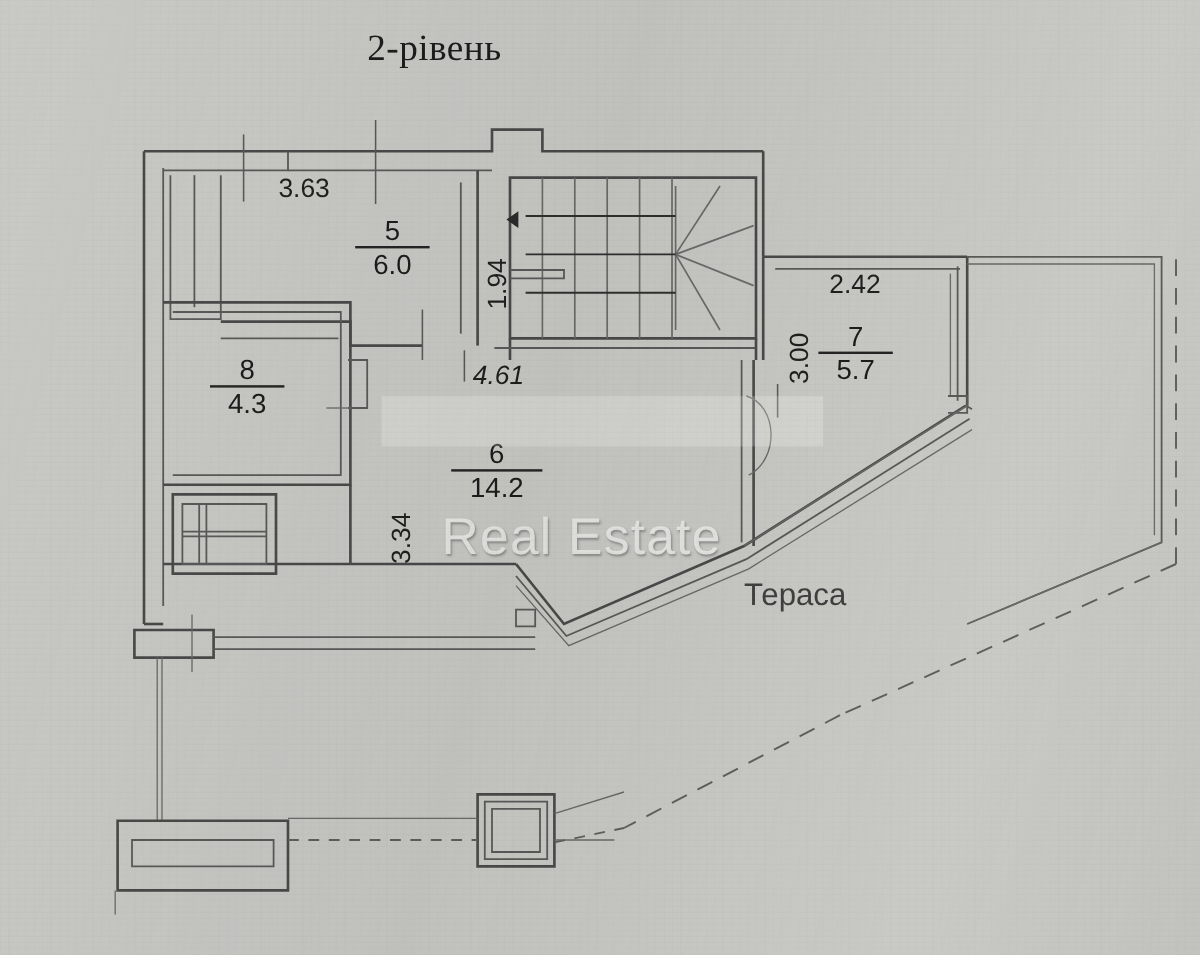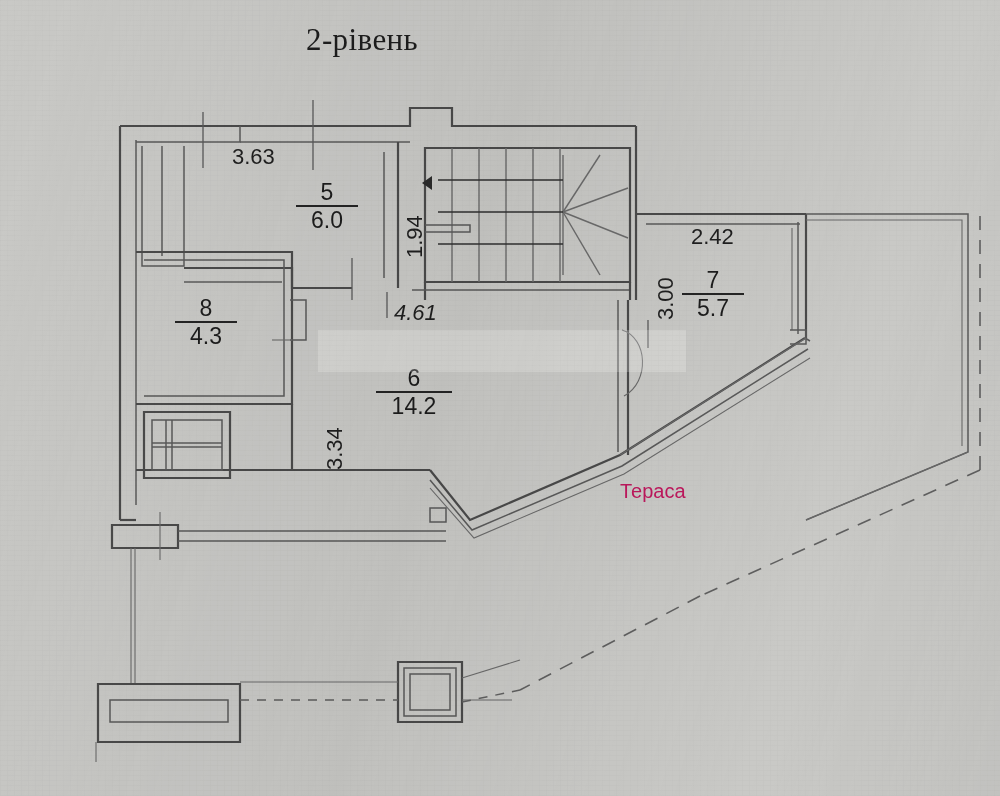--- a/index.html
+++ b/index.html
@@ -47,21 +47,21 @@
   }
   .dim{font-size:22px;font-weight:400;color:#1f1f1f;}
   .dim-v{transform:rotate(-90deg);transform-origin:left top;}
   .roomfrac{
     position:absolute;text-align:center;color:#1c1c1c;
     font-size:23px;line-height:1.05;
   }
   .roomfrac .num{display:block;}
   .roomfrac .bar{display:block;height:2px;background:#242424;margin:1px 0 1px 0;}
   .roomfrac .den{display:block;}
-  .terrace-label{font-size:20px;color:#be185d;text-align:right;}
+  .terrace-label{font-size:26px;color:#404040;text-align:right;}
 
   
   .wm{
     position:absolute;pointer-events:none;user-select:none;
   }
   .wm-box{
     position:absolute;left:318px;top:330px;width:368px;height:42px;
     background:rgba(255,255,255,0.22);
   }
   .wm-primes{
@@ -280,15 +280,16 @@
 
   <div class="roomfrac" style="left:376px;top:366px;width:76px;">
     <span class="num">6</span>
     <span class="bar"></span>
     <span class="den">14.2</span>
   </div>
 
   <div class="txt terrace-label" style="left:620px;top:480px;">Тераса</div>
 
   <div class="wm wm-box"></div>
+  <div class="wm wm-real">Real Estate</div>
 
   <div class="paper-noise"></div>
 </div>
 
 </body></html>

